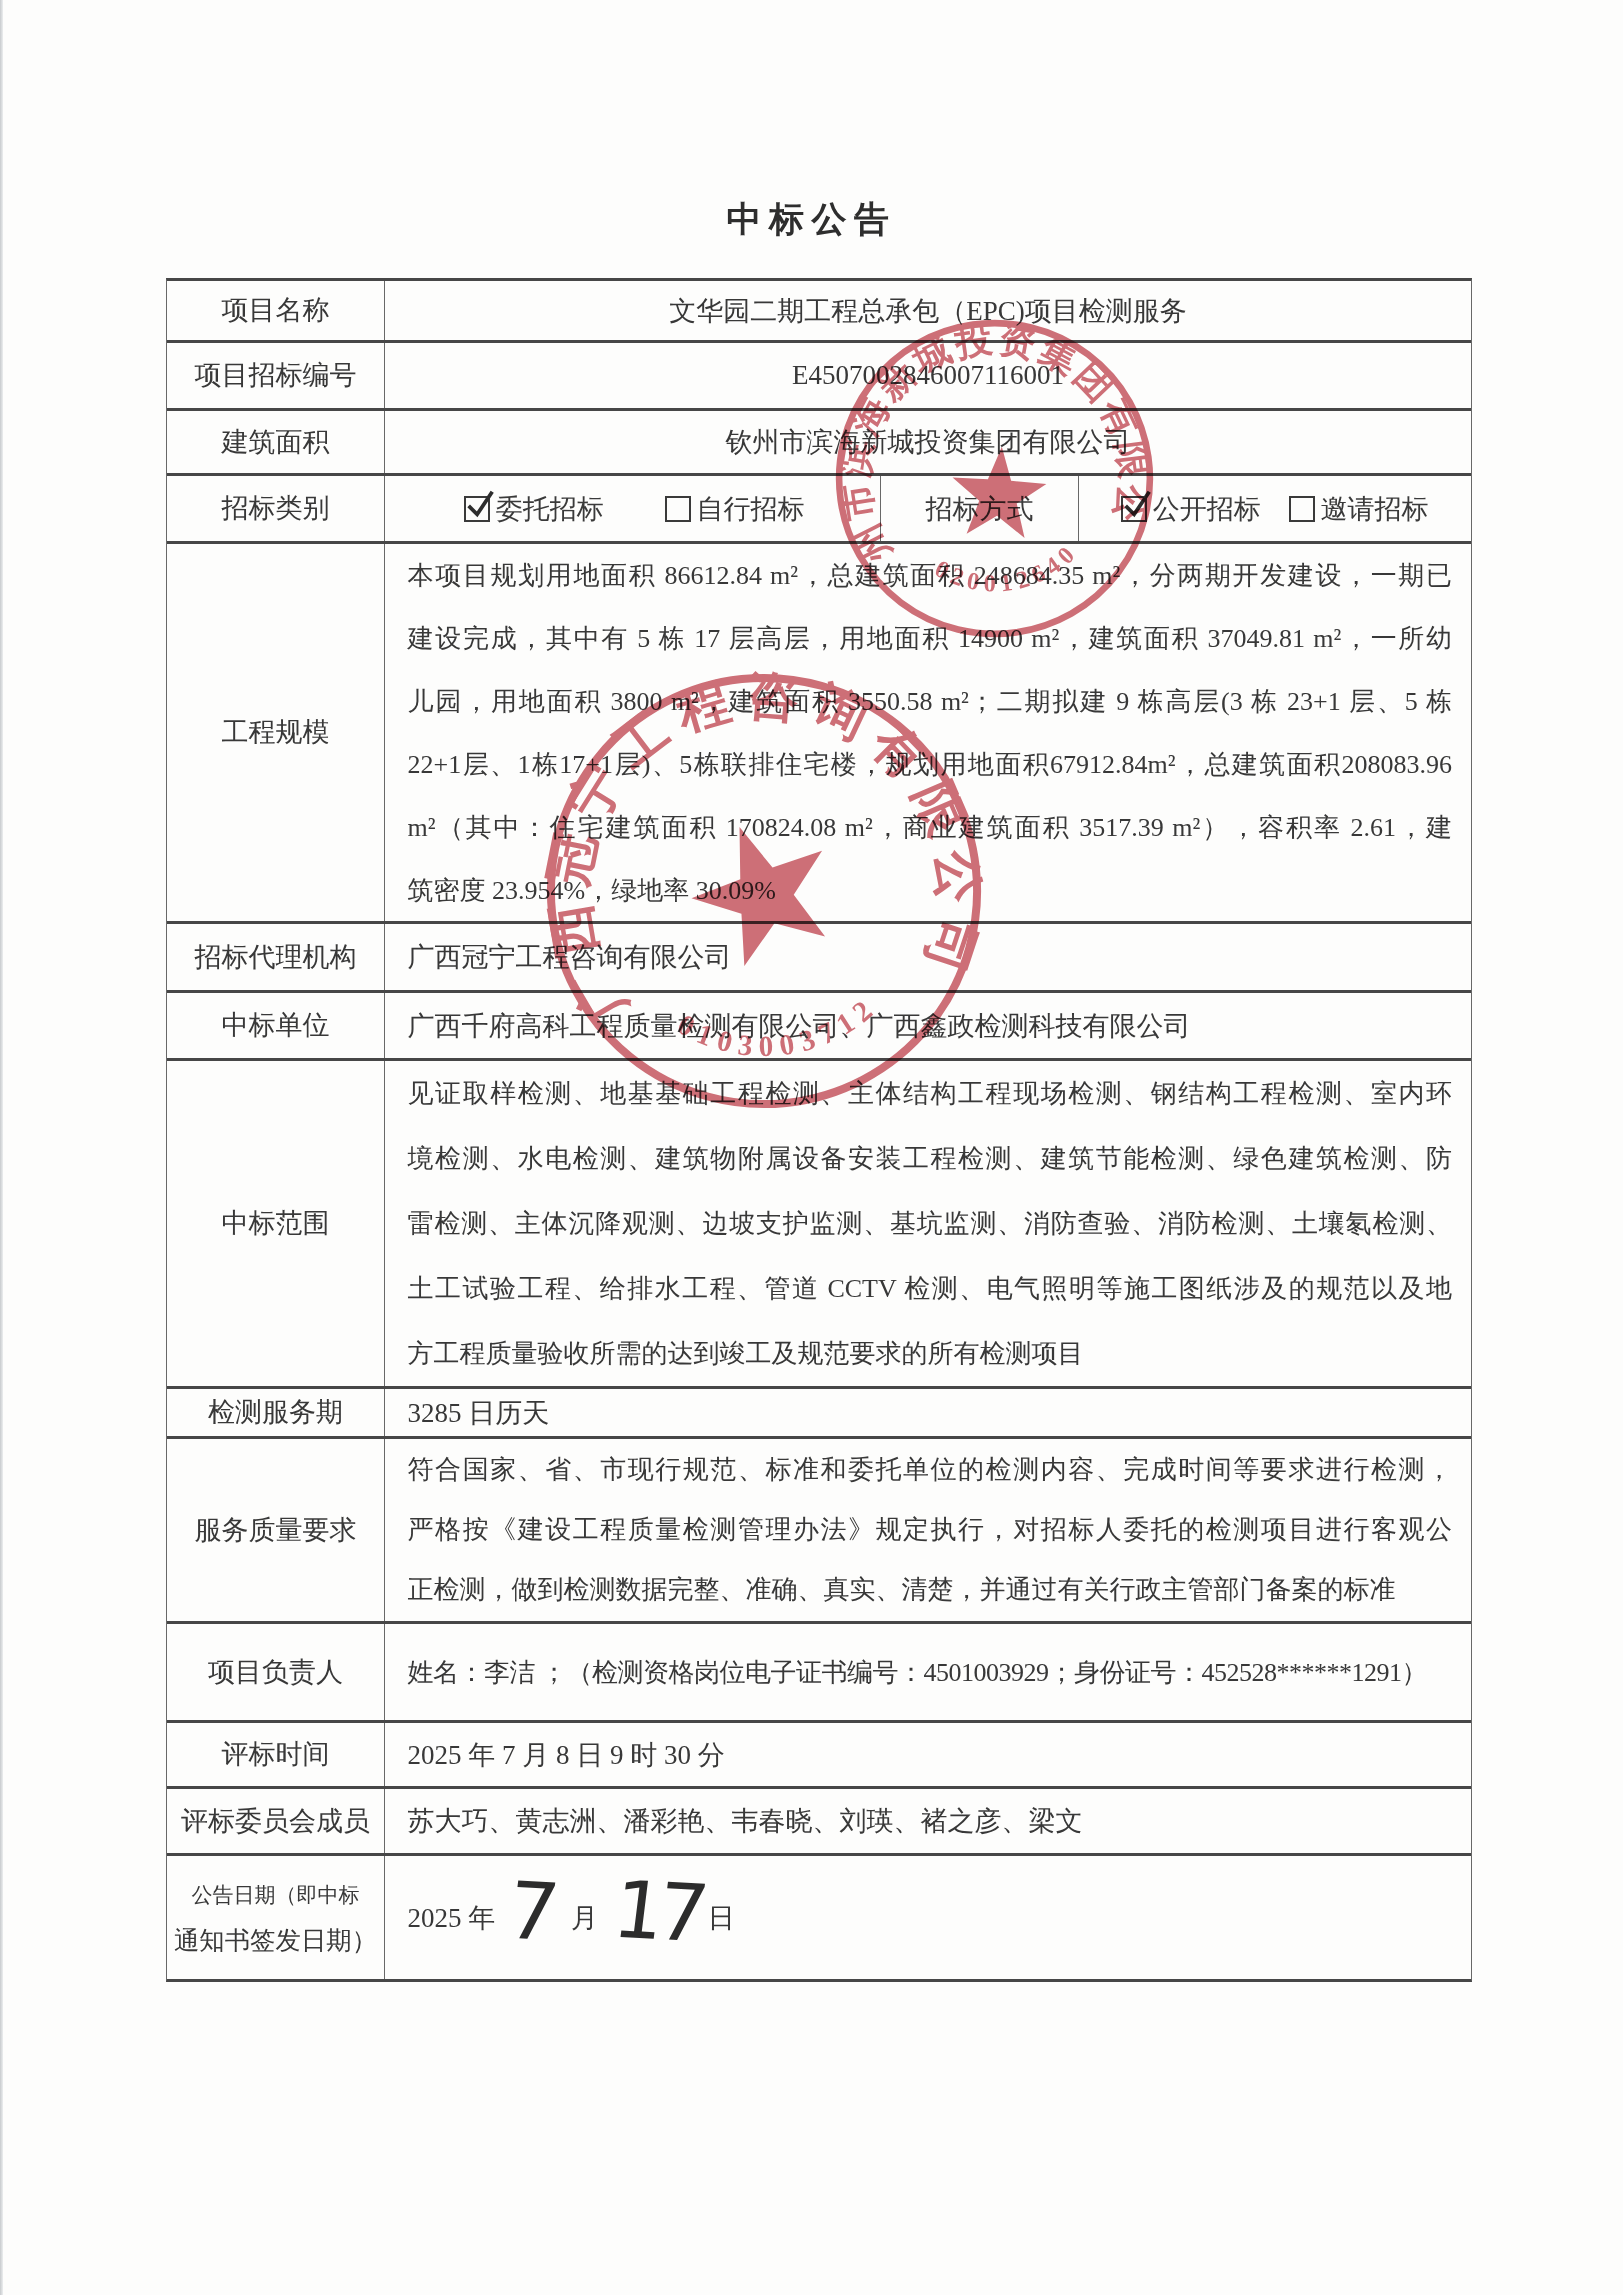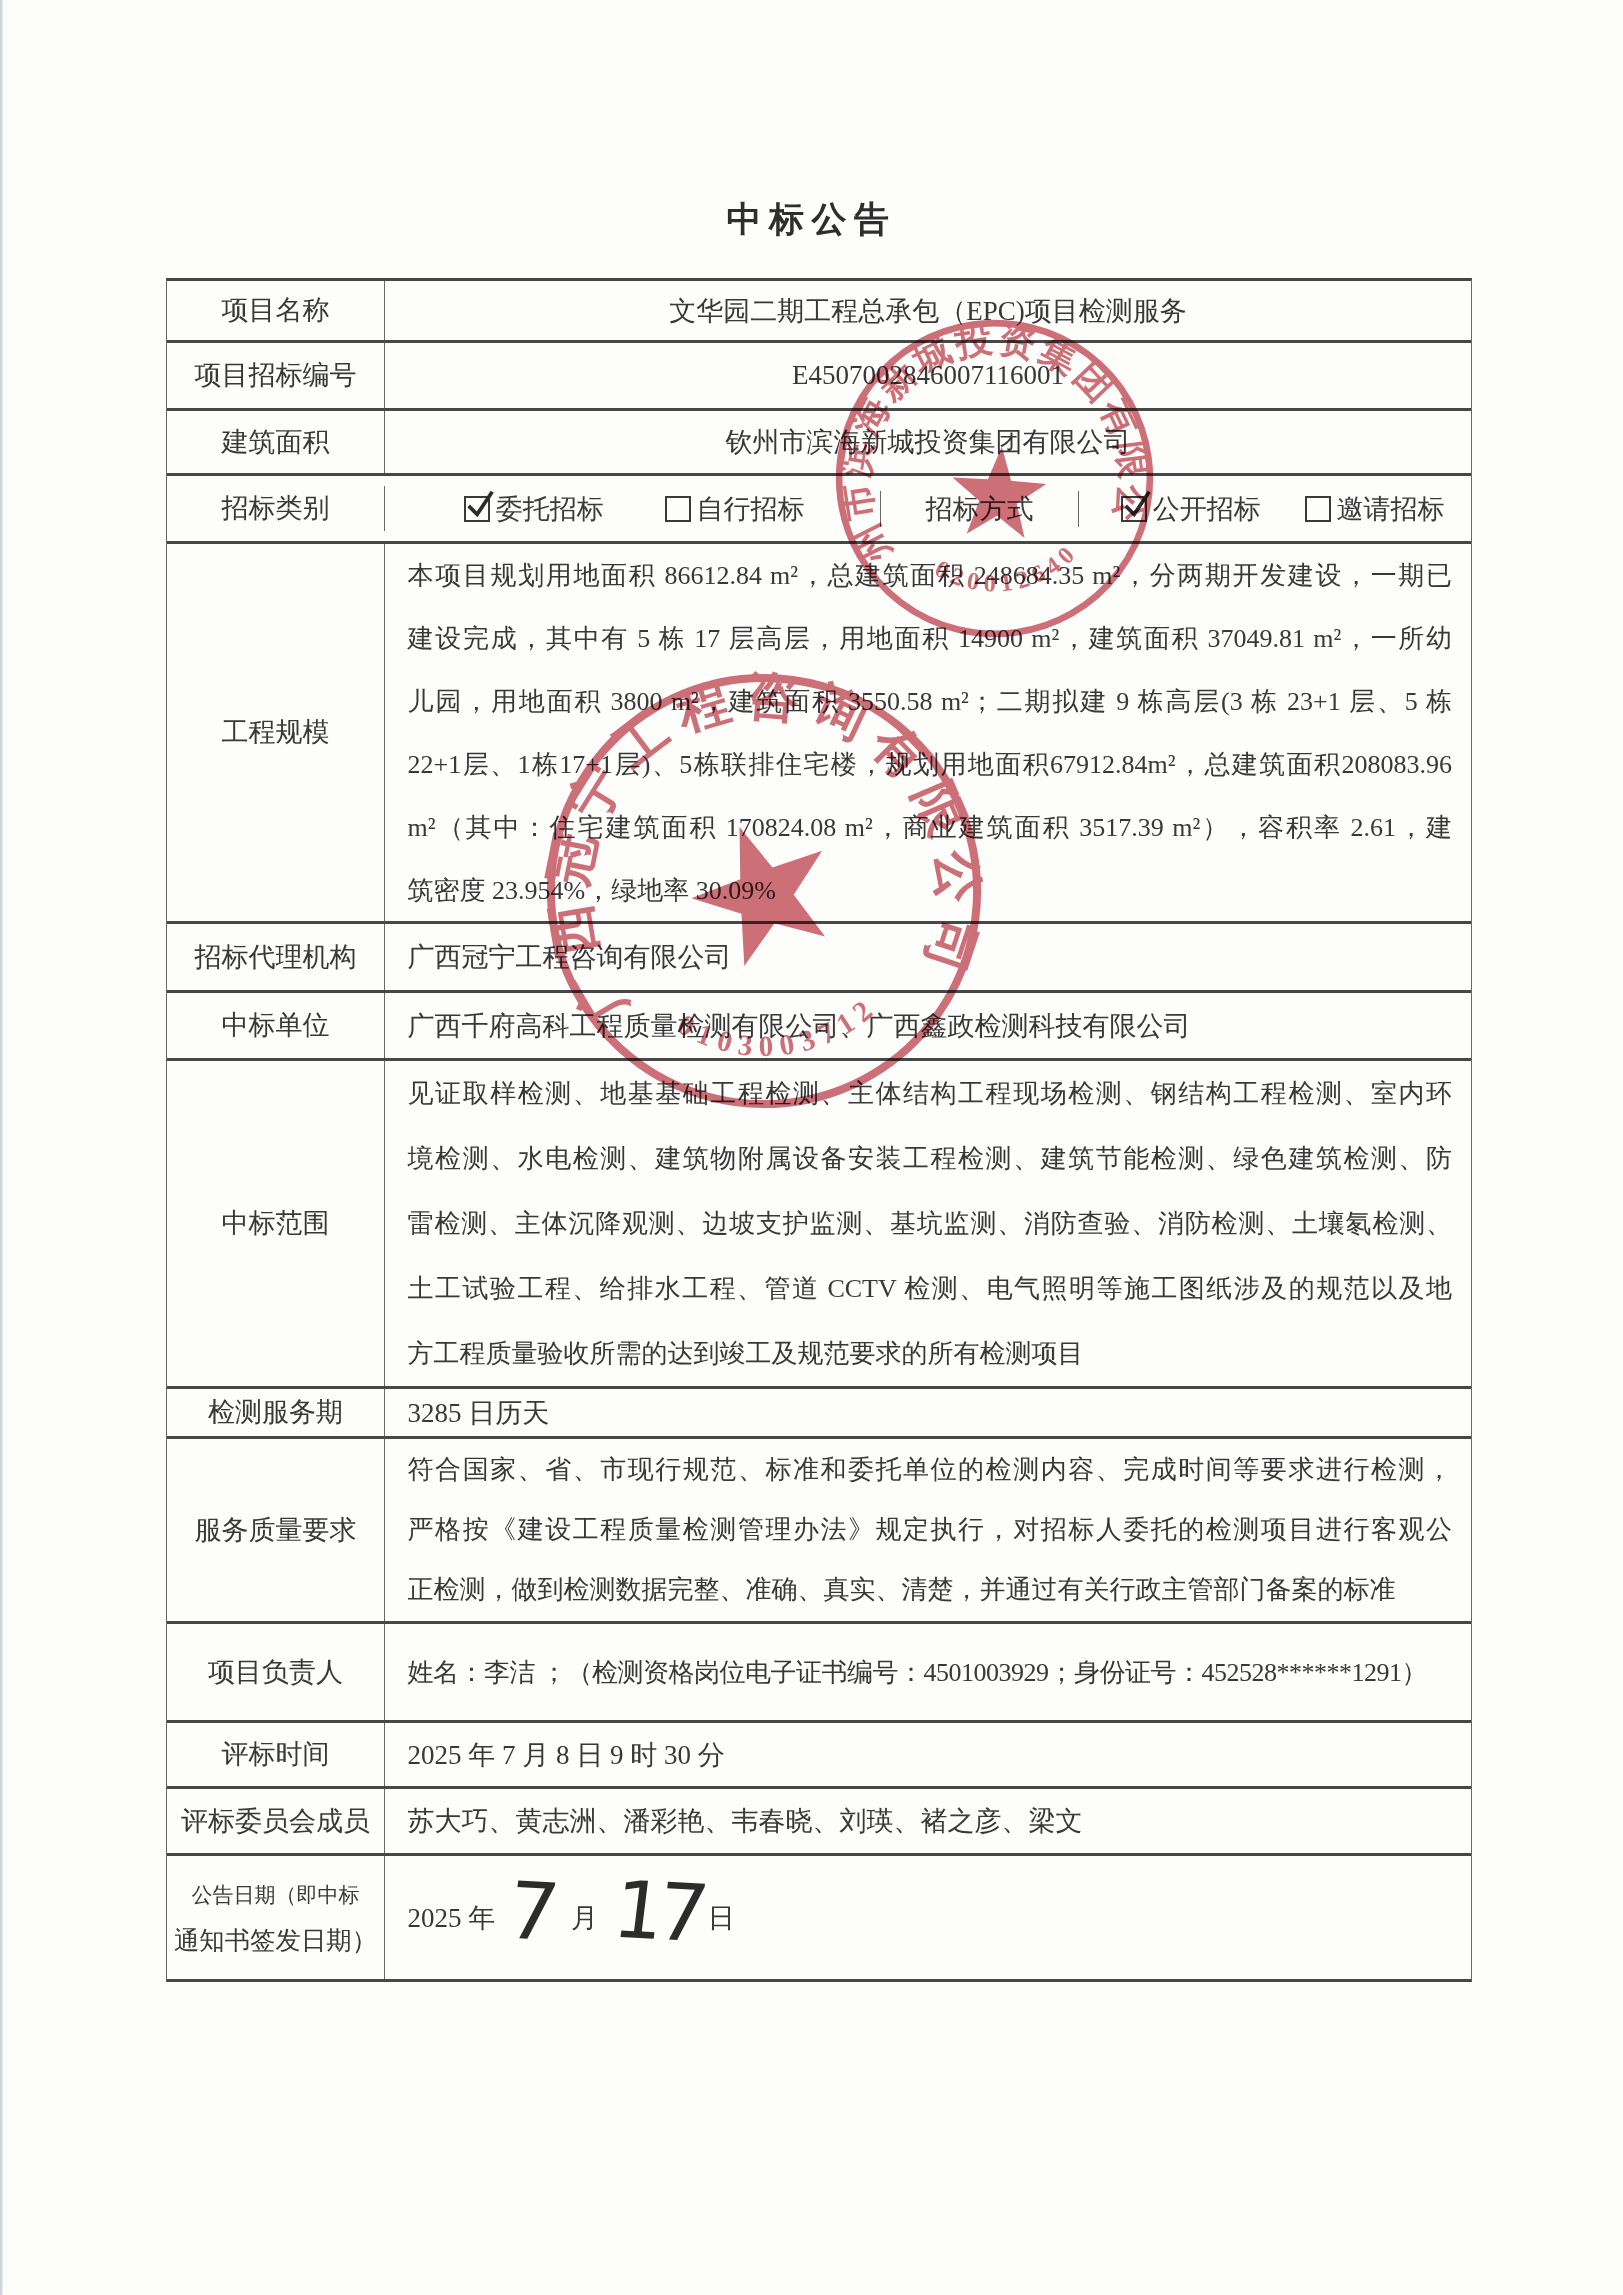--- a/index.html
+++ b/index.html
@@ -34,33 +34,33 @@
   }
   .value-cell.center{align-items:center;text-align:center;padding:0 9.4px;}
   .single{white-space:nowrap;}
   .tight{font-size:26px;letter-spacing:-0.5px;}
   .line{text-align:justify;text-align-last:justify;font-size:26px;}
   .r-scale .line{height:63px;line-height:63px;}
   .r-scope .line{height:65px;line-height:65px;}
   .r-quality .line{height:60px;line-height:60px;}
   .line.last{text-align-last:left;}
   
-  .h1{height:62px;} .h2{height:68px;} .h3{height:65px;} .h4{height:68px;align-items:center;}
+  .h1{height:62px;} .h2{height:68px;} .h3{height:65px;} .h4{height:68px;}
   .h5{height:380px;} .h6{height:69px;} .h7{height:68px;} .h8{height:328px;}
   .h9{height:66px;} .h10{height:50px;} .h11{height:185px;} .h12{height:99px;}
   .h13{height:66px;} .h14{height:67px;} .h15{height:123px;}
   
   .cat-wrap{flex:1;display:flex;align-items:stretch;padding:0;}
   .cat-g1{width:495px;display:flex;align-items:center;box-sizing:border-box;
     padding-left:79px;gap:61px;}
   .cat-mid{width:199px;border-left:1.9px solid #686868;border-right:1.9px solid #686868;
     display:flex;align-items:center;justify-content:center;box-sizing:border-box;
     font-size:27px;}
   .cat-g2{flex:1;display:flex;align-items:center;box-sizing:border-box;
-    padding-left:42px;gap:44px;}
+    padding-left:42px;gap:28px;}
   .cb-item{display:flex;align-items:center;white-space:nowrap;font-size:27px;}
   .cb{width:22px;height:22px;border:2.4px solid #3a3a3a;margin-right:5.7px;
     position:relative;flex:none;}
   .cb .tick{display:none;position:absolute;left:-2.8px;top:-9.4px;width:33px;height:33px;}
   .cb.checked .tick{display:block;}
   
   .date-line{display:flex;align-items:center;white-space:nowrap;}
   .hand{
     font-family:"DejaVu Sans",sans-serif;font-size:79px;line-height:79px;
     color:#2c2c2c;display:inline-block;transform:rotate(3deg) skewX(-4deg);

